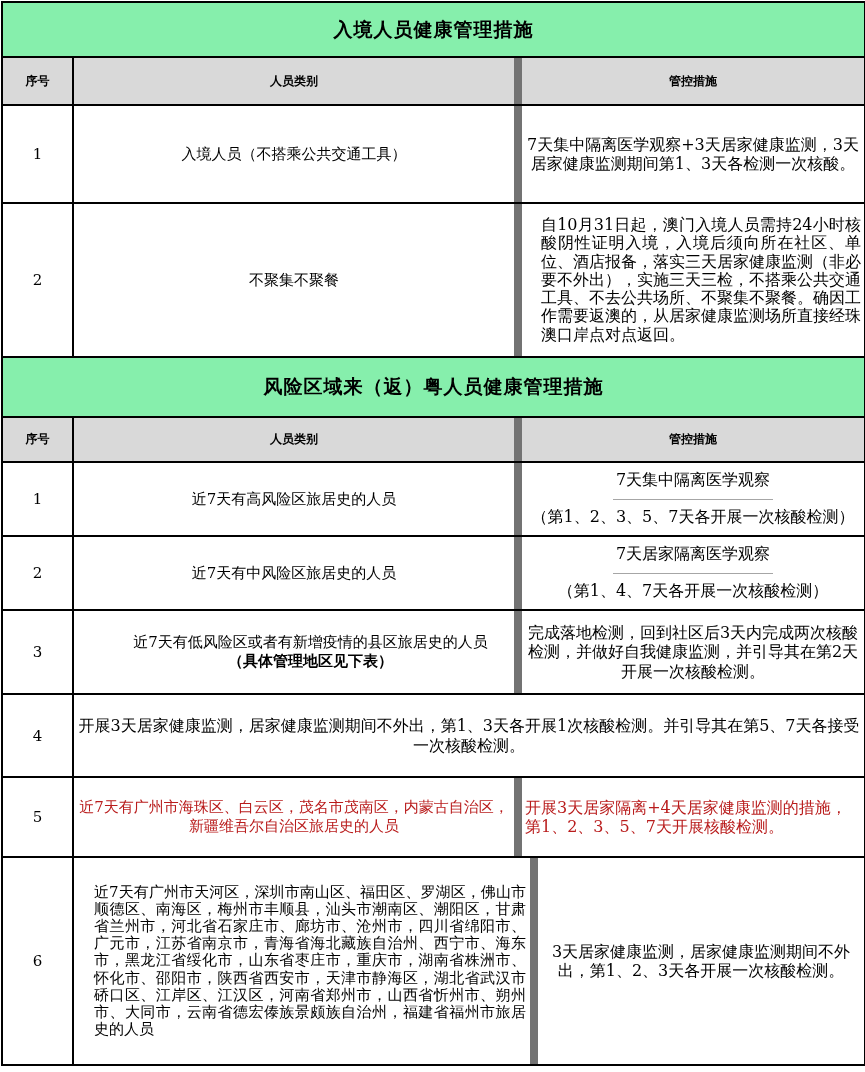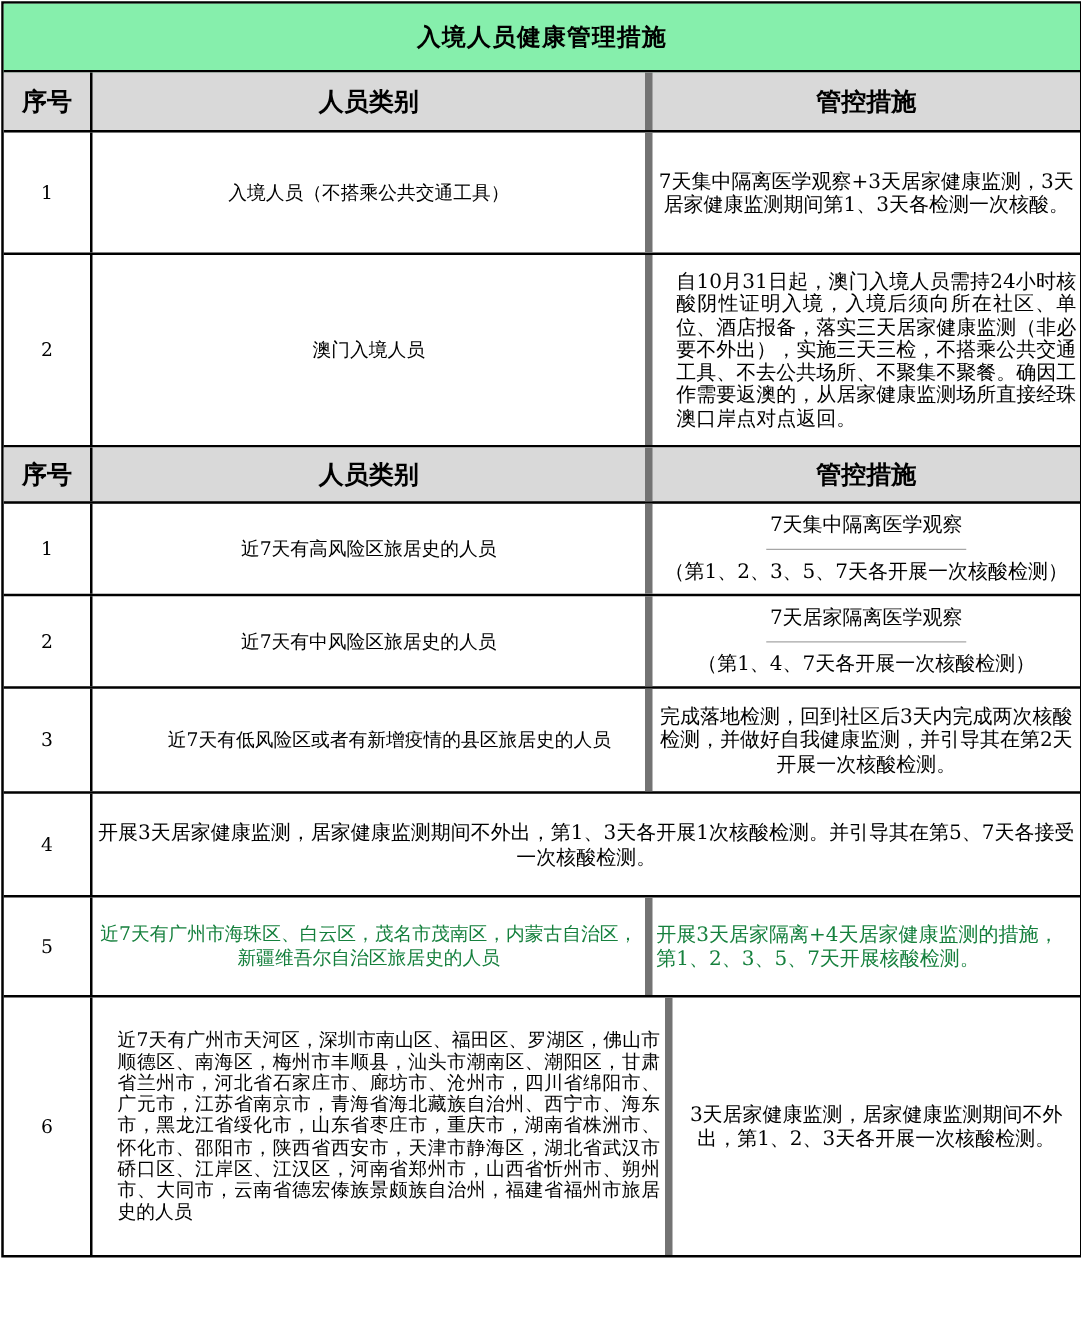--- a/index.html
+++ b/index.html
@@ -40,36 +40,36 @@
   }
   .c1 {
     width: 71px;
     flex: 0 0 71px;
     border-right: 2px solid #000000;
     font-size: 15px;
   }
   .c2 {
     width: 448px;
     flex: 0 0 448px;
-    border-right: 6px solid #737373;
+    border-right: 8px solid #737373;
     font-size: 15px;
     text-align: center;
     padding: 4px 4px;
   }
   .c3 {
     flex: 1 1 auto;
     font-size: 16px;
     text-align: center;
     padding: 2px 3px;
   }
   .header-row {
     background: #d9d9d9;
     font-weight: bold;
   }
-  .header-row .cell { font-size: 20px; }
+  .header-row .cell { font-size: 12px; }
   .hdr1 { height: 46px; }
   .hdr2 { height: 43px; }
   .t1r1 { height: 96px; }
   .t1r2 { height: 152px; }
   .t2r1 { height: 72px; }
   .t2r2 { height: 72px; }
   .t2r3 { height: 82px; }
   .t2r4 { height: 81px; }
   .t2r5 { height: 78px; }
   .t2r6 { height: 206px; }
@@ -91,21 +91,21 @@
     padding: 0;
   }
   .split .half {
     flex: 1 1 50%;
     display: flex;
     align-items: center;
     justify-content: center;
     padding: 2px 3px;
   }
   .split .half.top { border-bottom: 1px solid #a6a6a6; }
-  .red-text { color: #15803d; }
+  .red-text { color: #b91c1c; }
   .bold { font-weight: bold; }
   .blockline { display: block; margin-left: 33px; }
 </style>
 </head>
 <body>
 
 <div class="doc">
 
   <div class="section-title">入境人员健康管理措施</div>
 
@@ -116,24 +116,25 @@
   </div>
 
   <div class="row t1r1">
     <div class="cell c1">1</div>
     <div class="cell c2">入境人员（不搭乘公共交通工具）</div>
     <div class="cell c3 lh120">7天集中隔离医学观察+3天居家健康监测，3天居家健康监测期间第1、3天各检测一次核酸。</div>
   </div>
 
   <div class="row t1r2">
     <div class="cell c1">2</div>
-    <div class="cell c2">澳门入境人员</div>
+    <div class="cell c2">不聚集不聚餐</div>
     <div class="cell c3 left-justify tight">自10月31日起，澳门入境人员需持24小时核酸阴性证明入境，入境后须向所在社区、单位、酒店报备，落实三天居家健康监测（非必要不外出），实施三天三检，不搭乘公共交通工具、不去公共场所、不聚集不聚餐。确因工作需要返澳的，从居家健康监测场所直接经珠澳口岸点对点返回。</div>
   </div>
 
+  <div class="section-title" style="height:58px; border-top:0;">风险区域来（返）粤人员健康管理措施</div>
 
   <div class="row header-row hdr2">
     <div class="cell c1">序号</div>
     <div class="cell c2">人员类别</div>
     <div class="cell c3">管控措施</div>
   </div>
 
   <div class="row t2r1">
     <div class="cell c1">1</div>
     <div class="cell c2">近7天有高风险区旅居史的人员</div>
@@ -150,20 +151,21 @@
       <div class="half top">7天居家隔离医学观察</div>
       <div class="half">（第1、4、7天各开展一次核酸检测）</div>
     </div>
   </div>
 
   <div class="row t2r3">
     <div class="cell c1">3</div>
     <div class="cell c2">
       <div>
         <span class="blockline">近7天有低风险区或者有新增疫情的县区旅居史的人员</span>
+        <span class="blockline bold">（具体管理地区见下表）</span>
       </div>
     </div>
     <div class="cell c3 lh120">完成落地检测，回到社区后3天内完成两次核酸检测，并做好自我健康监测，并引导其在第2天开展一次核酸检测。</div>
   </div>
 
   <div class="row t2r4">
     <div class="cell c1">4</div>
     <div class="cell c3 lh120">开展3天居家健康监测，居家健康监测期间不外出，第1、3天各开展1次核酸检测。并引导其在第5、7天各接受一次核酸检测。</div>
   </div>
 

